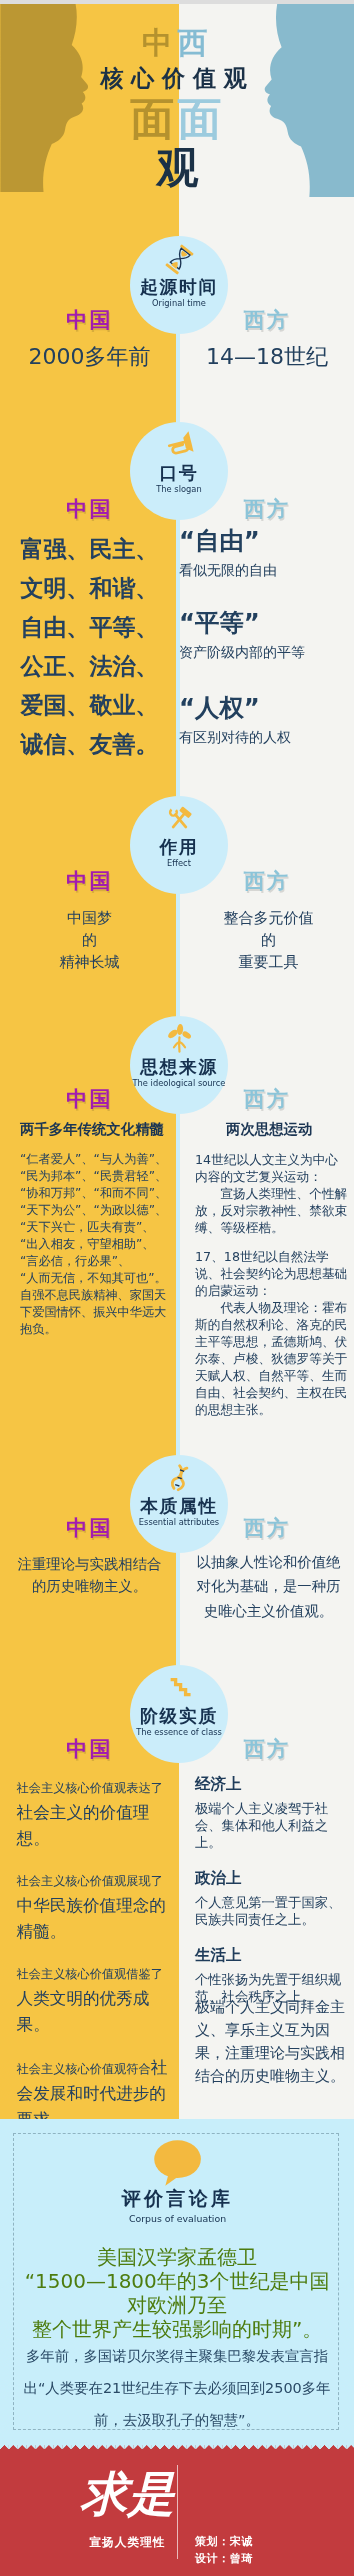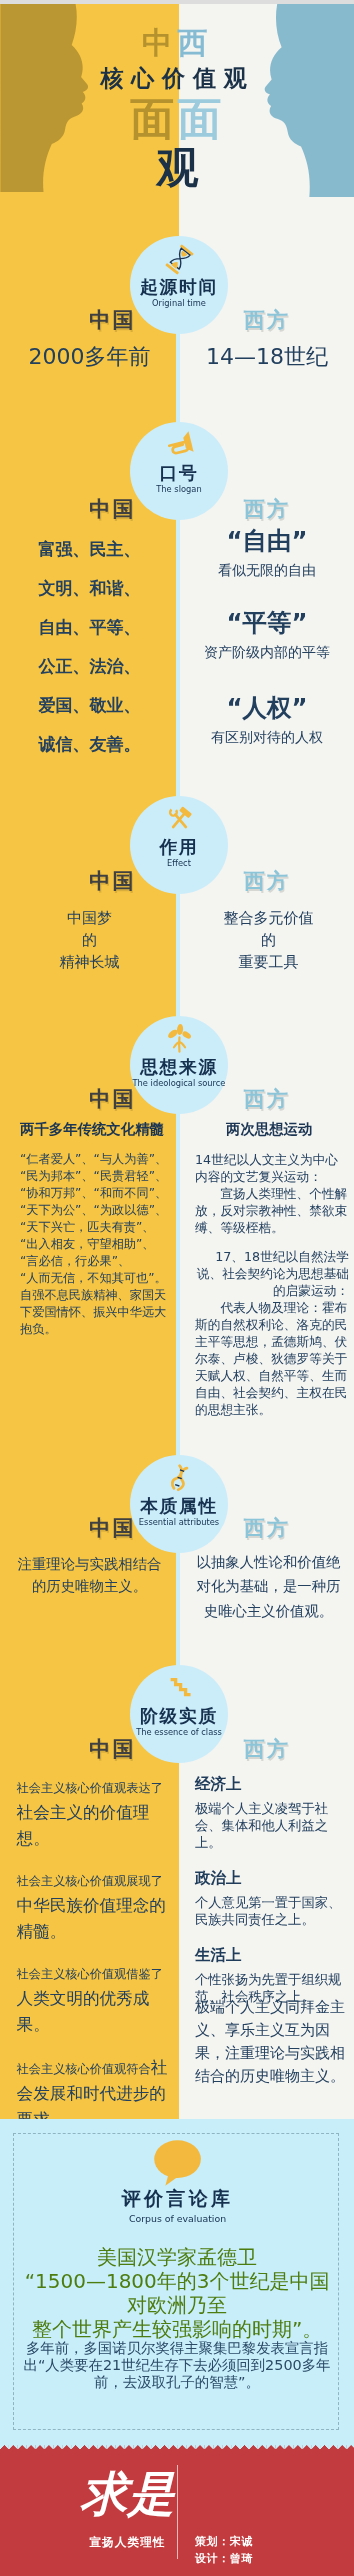--- a/index.html
+++ b/index.html
@@ -27,54 +27,54 @@
   .t4{top:143px;font-size:42px;color:#1B3147;}
   
   .badge{position:absolute;left:179px;transform:translateX(-50%);width:98px;height:98px;
          border-radius:50%;background:#CBEDFA;text-align:center;}
   .badge .icon{margin-top:7.8px;height:34px;}
   .btitle{font-size:17.7px;font-weight:800;color:#16314F;letter-spacing:1.7px;line-height:1.05;}
   .bsub{font-size:8.3px;color:#16314F;margin-top:1.7px;}
   
   .clabel{position:absolute;font-size:21px;font-weight:800;letter-spacing:2.2px;
           text-shadow:1.1px 1.7px 0 rgba(0,0,0,0.12);line-height:1;}
-  .clabel.cn{color:#404040;left:0;width:179px;text-align:center;padding-left:23px;}
+  .clabel.cn{color:#a21caf;left:0;width:179px;text-align:center;}
   .clabel.ws{color:#8CC4D8;left:179px;width:176px;text-align:center;}
   .valrow{position:absolute;font-size:22px;color:#22405E;text-align:center;line-height:1;}
   .vl{left:0;width:179px;} .vr{left:179px;width:176px;}
   .slogan-cn{position:absolute;top:526px;left:0;width:179px;text-align:center;
-             font-size:17px;font-weight:600;color:#24415F;line-height:39px;}
-  .slg-item{position:absolute;left:179px;width:176px;text-align:center;}
+             font-size:23px;font-weight:600;color:#24415F;line-height:39px;}
+  .slg-item{position:absolute;left:179px;width:176px;text-align:left;}
   .slg-term{font-size:24.4px;font-weight:700;color:#22405E;line-height:1;}
   .slg-desc{font-size:14px;color:#24415F;margin-top:10px;line-height:1.2;font-family:Liberation Serif, serif;}
   .fx{position:absolute;width:179px;text-align:center;font-size:15px;color:#24415F;line-height:22px;}
   .src-head{position:absolute;font-size:14.4px;font-weight:700;color:#1B3553;line-height:1;}
   .src-cn{position:absolute;top:1147px;left:20px;width:156px;font-size:12.2px;color:#24415F;line-height:17px;}
   .src-ws{position:absolute;top:1147px;left:195px;width:154px;font-size:12.7px;color:#24415F;line-height:17px;}
-  .src-ws p{margin:0;} .src-ws p.ind{text-indent:2em;} .src-ws p.gap{margin-top:12.2px;text-align:right;}
+  .src-ws p{margin:0;} .src-ws p.ind{text-indent:2em;} .src-ws p.gap{margin-top:12.2px;}
   .ess{position:absolute;text-align:center;font-size:14.4px;color:#24415F;}
   .cls-cn{position:absolute;top:1773px;left:16.6px;width:157px;color:#24415F;}
   .cls-cn p{margin:0 0 17px 0;line-height:23px;}
   .cls-lead{font-size:12.2px;} .cls-emph{font-size:16.6px;}
   .cls-ws{position:absolute;top:1771px;left:195px;width:156px;color:#24415F;}
   .cls-grp{margin-bottom:17.7px;}
   .cls-head{font-size:15.5px;font-weight:600;color:#1F3C5A;margin-bottom:6.6px;line-height:1.2;}
   .cls-body{font-size:13.3px;line-height:17px;}
   .cls-final{position:absolute;top:1992px;left:195px;width:156px;font-size:15px;line-height:23px;color:#24415F;}
   
   .eval-box{position:absolute;top:2129px;left:13.3px;width:326px;height:297px;
             border:1.1px dashed #8FB4C2;box-sizing:border-box;}
   .bubble{position:absolute;top:2135px;left:177px;transform:translateX(-50%);}
   .eval-title{position:absolute;top:2185px;left:0;width:355px;text-align:center;
               font-size:19px;font-weight:800;letter-spacing:3.3px;color:#16314F;line-height:1;}
   .eval-sub{position:absolute;top:2209px;left:0;width:355px;text-align:center;font-size:9.4px;color:#16314F;}
   .eval-p1{position:absolute;top:2241px;left:16.6px;width:321px;text-align:center;
            font-size:20px;color:#4d7c0f;line-height:24px;}
   .eval-p2{position:absolute;top:2336px;left:22px;width:310px;text-align:center;
-           font-size:14.4px;color:#2A4A66;line-height:17px;}
+           font-size:14.4px;color:#2A4A66;line-height:32px;}
   
   .qiushi{position:absolute;top:2459px;left:50px;width:155px;text-align:center;color:#fff;
           font-family:"DejaVu Serif","Liberation Serif",serif;font-style:italic;font-weight:bold;
           font-size:47px;line-height:61px;}
   .org{position:absolute;top:2531px;left:50px;width:155px;text-align:center;color:#fff;
        font-size:11.6px;font-weight:700;letter-spacing:1.1px;}
   .fdiv{position:absolute;top:2461px;left:177px;width:0.6px;height:94px;background:rgba(255,255,255,0.65);}
   .credit{position:absolute;left:195px;color:#fff;font-size:11px;font-weight:700;letter-spacing:0.6px;line-height:1;}
   .c1{top:2532px;} .c2{top:2549px;}
 </style>

